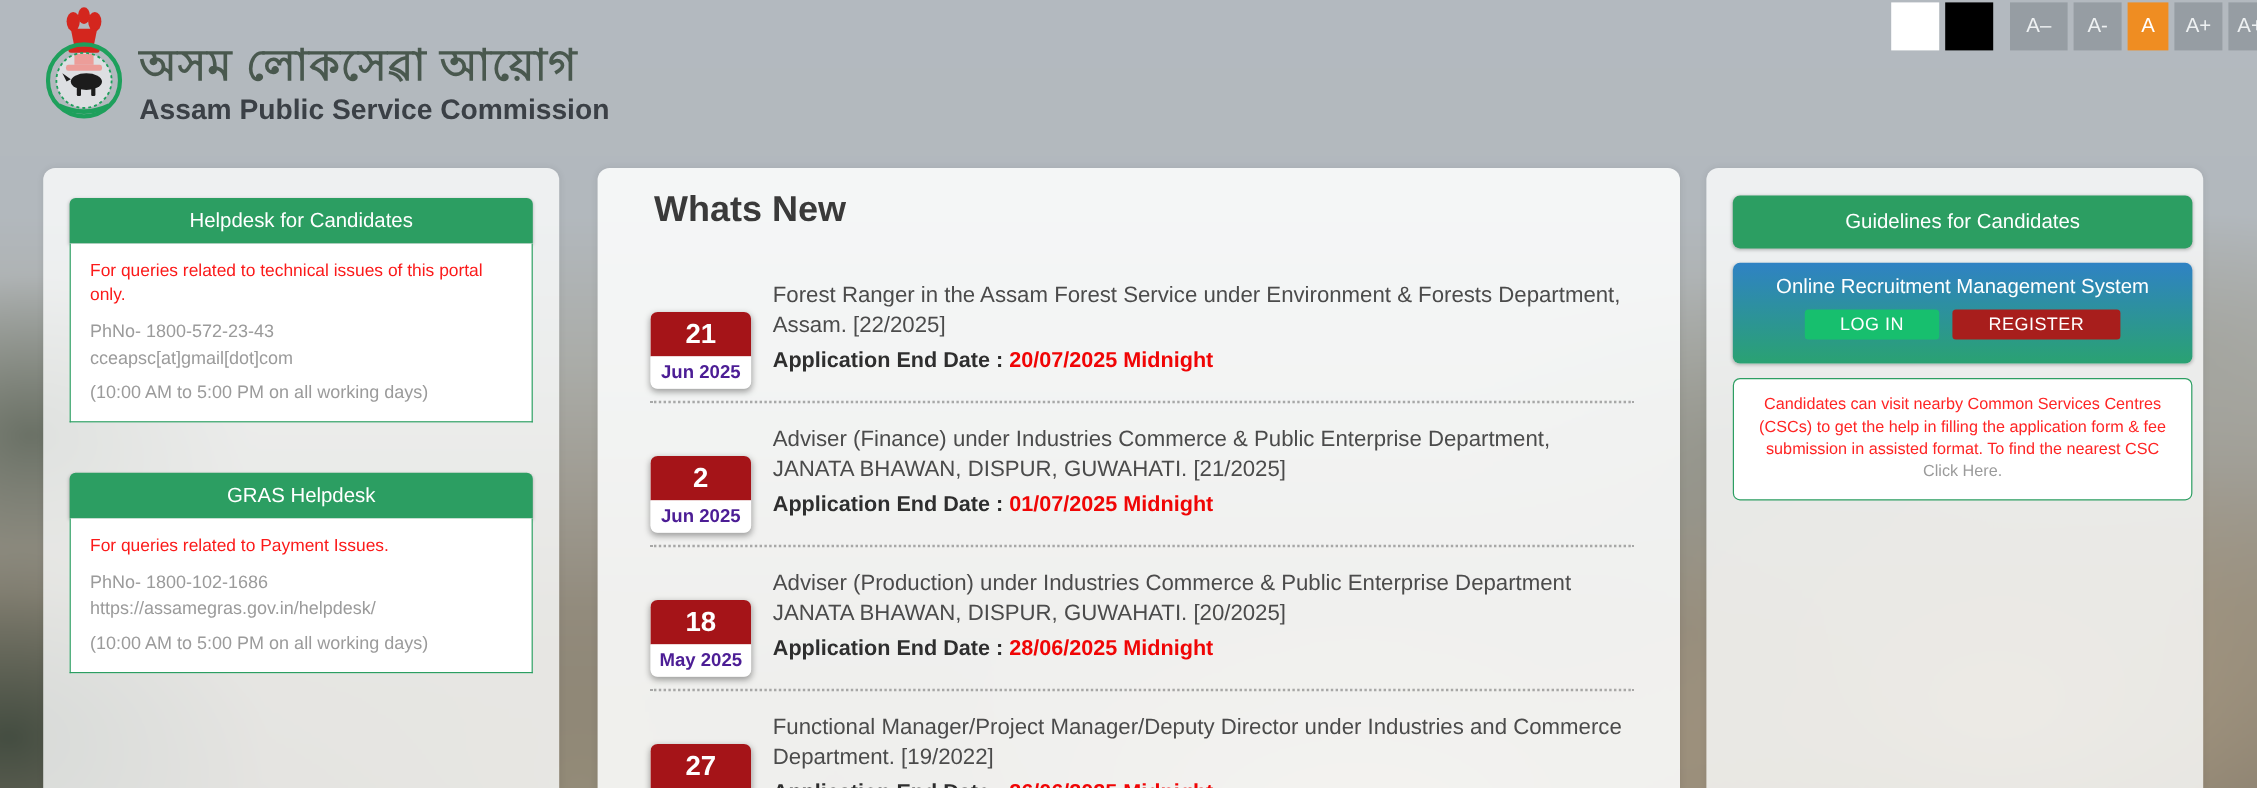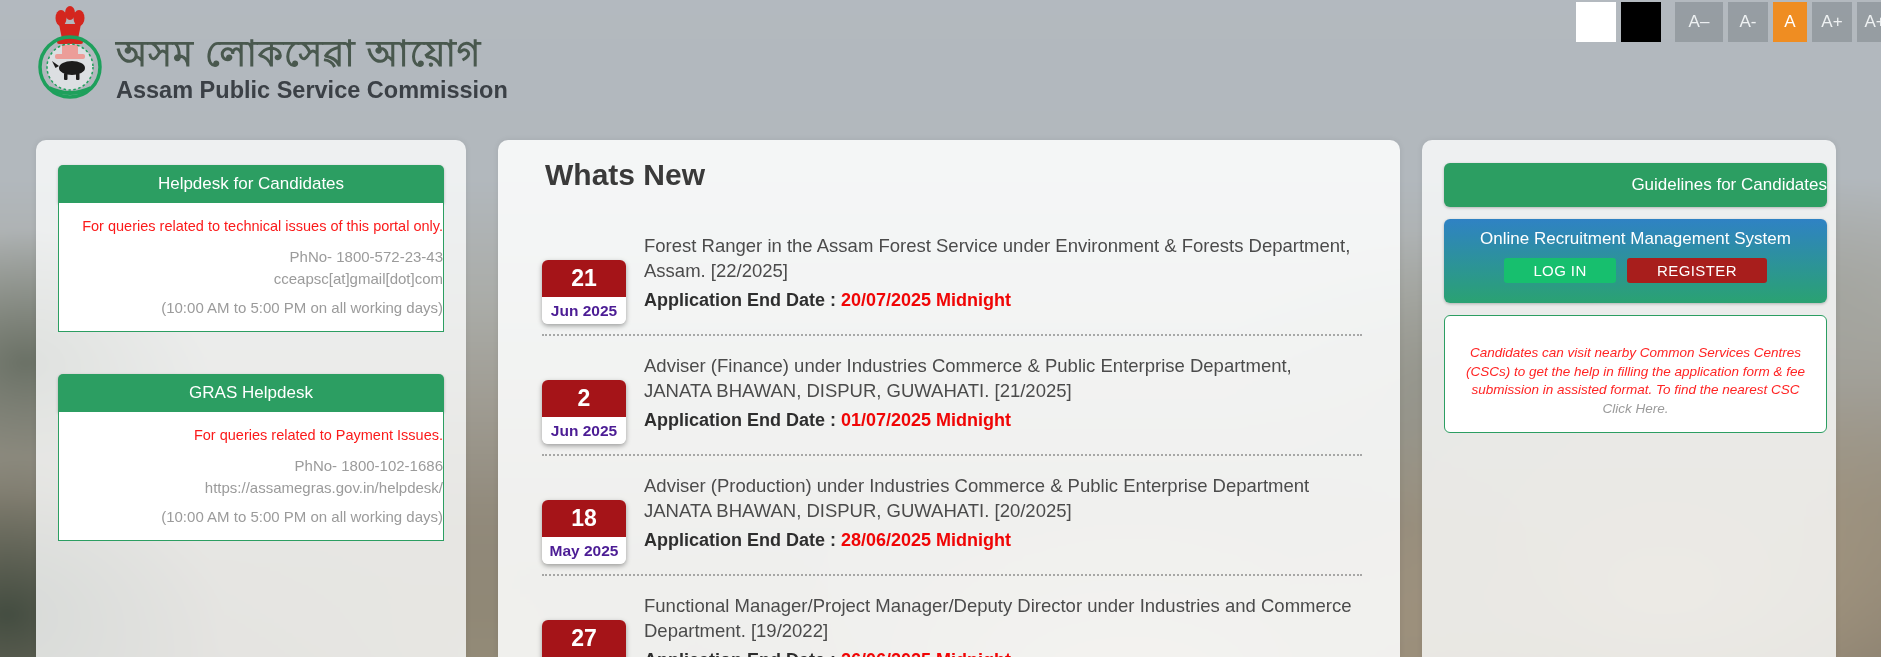--- a/index.html
+++ b/index.html
@@ -56,55 +56,55 @@
   .col-center{left:498px;width:902px;background:rgba(253,254,254,.88);padding-left:21px;}
   .col-right{left:1422px;width:414px;}
   
   .hd-card{width:386px;margin:0 auto;}
   .hd-card.first{margin-top:25px;}
   .hd-card.second{margin-top:42px;}
   .hd-head{height:38px;line-height:38px;background:var(--green);color:#fff;
            font-size:17px;text-align:center;border-radius:5px 5px 0 0;
            box-shadow:0 1px 3px rgba(0,0,0,.25);}
   .hd-body{background:#fff;border:1px solid var(--green);border-top:none;
-           padding:13px 0 15px;text-align:right;}
+           padding:13px 16px 15px;text-align:left;}
   .hd-note{color:var(--alert-red);font-size:14.5px;line-height:20px;margin-bottom:10px;}
   .hd-muted{color:var(--muted);font-size:15px;line-height:22px;}
   .hd-hours{color:var(--muted);font-size:15px;margin-top:9px;}
   
   .wn-title{margin:18px 0 0 26px;font-size:30px;font-weight:bold;color:#3a3a3a;}
   .news-list{margin:24px 38px 0 23px;}
   .news-item{display:flex;align-items:flex-start;padding:16px 0 10px;
              border-bottom:2px dotted rgba(105,105,105,.55);}
   .date-badge{width:84px;flex:0 0 84px;border-radius:6px;overflow:hidden;
               box-shadow:0 2px 5px rgba(0,0,0,.35);text-align:center;margin-right:18px;margin-top:28px;}
   .date-day{background:var(--badge-red);color:#fff;font-size:23px;font-weight:bold;
             height:37px;line-height:37px;}
   .date-month{background:#fff;color:#4c1d95;font-size:15.5px;font-weight:bold;
               height:27px;line-height:27px;}
   .news-text{flex:1;padding-top:1px;}
   .news-title{font-size:18.5px;color:#4b4b4b;line-height:25px;}
   .news-end{margin-top:4px;font-size:18px;font-weight:bold;color:#2e2e2e;line-height:27px;}
   .news-end .date-val{color:var(--date-red);}
   
   .guidelines-btn{display:block;margin:23px 9px 0 22px;height:44px;line-height:44px;width:383px;
-                  background:var(--green);color:#fff;font-size:17px;text-align:right;
+                  background:var(--green);color:#fff;font-size:17px;text-align:center;
                   border:none;border-radius:6px;cursor:pointer;
                   font-family:"Liberation Sans",sans-serif;box-shadow:0 1px 3px rgba(0,0,0,.25);}
   .orms-card{margin:12px 22px 0 22px;width:383px;height:84px;border-radius:6px;
              background:linear-gradient(180deg,var(--orms-blue) 0%,var(--orms-green) 100%);
              text-align:center;color:#fff;box-shadow:0 1px 3px rgba(0,0,0,.25);}
   .orms-title{padding-top:10px;font-size:17px;}
   .orms-buttons{margin-top:9px;display:flex;justify-content:center;gap:11px;}
   .orms-login,.orms-register{height:25px;line-height:25px;border:none;border-radius:3px;
         color:#fff;font-size:15px;cursor:pointer;font-family:"Liberation Sans",sans-serif;letter-spacing:.4px;}
   .orms-login{width:112px;background:var(--login-green);}
   .orms-register{width:140px;background:var(--register-red);}
   .csc-card{margin:12px 9px 0 22px;width:383px;background:#fff;border:1px solid var(--green);
-            border-radius:6px;padding:28px 12px 14px;text-align:center;font-style:italic;}
+            border-radius:6px;padding:12px 12px 14px;text-align:center;}
   .csc-text{color:#ff2424;font-size:13.5px;line-height:18.5px;}
   .csc-link{color:var(--muted);cursor:pointer;}
 </style>
 </head>
 <body>
 
 <div class="bg-photo"></div>
 
 <div class="logo">
   <span>

